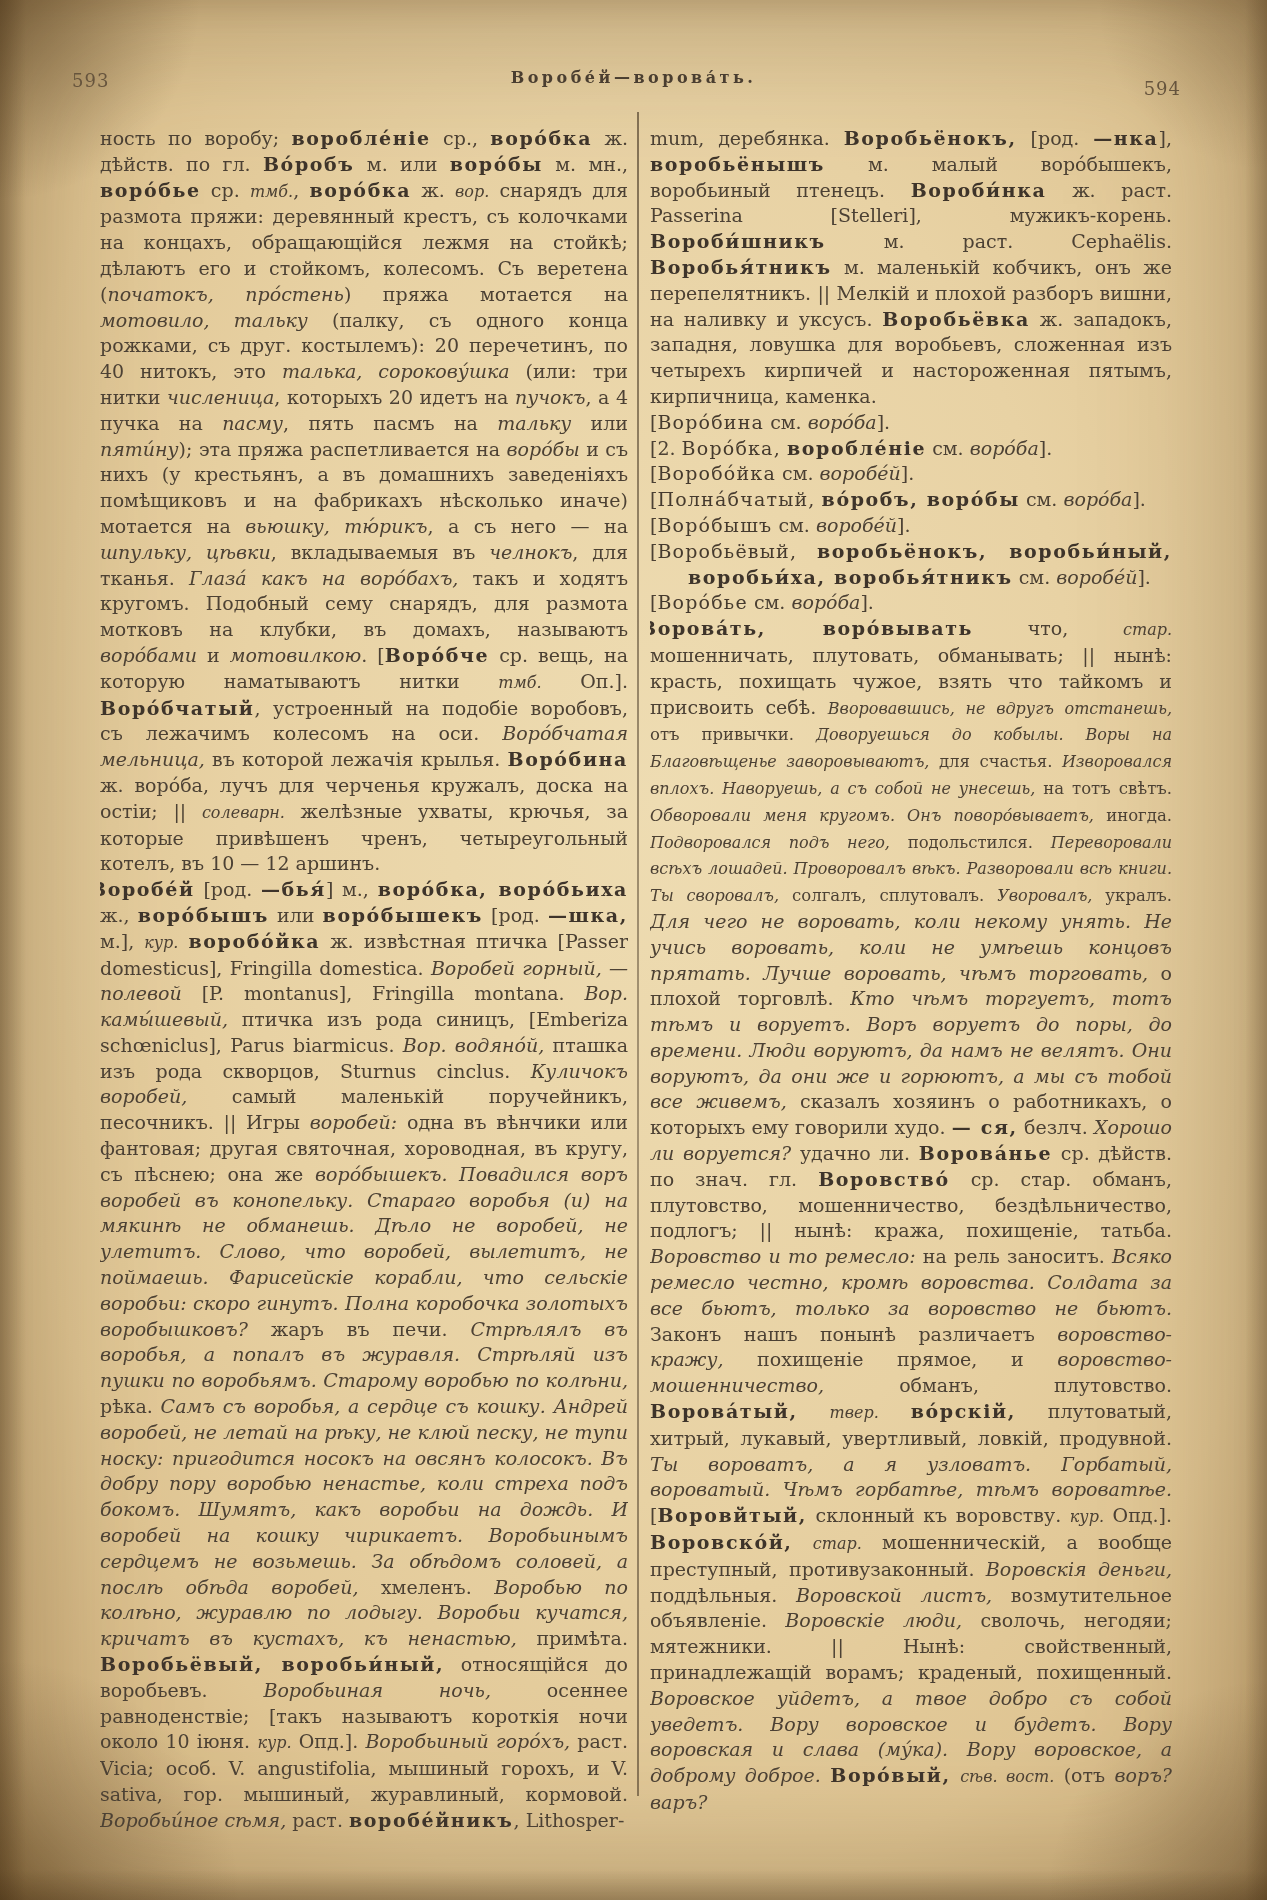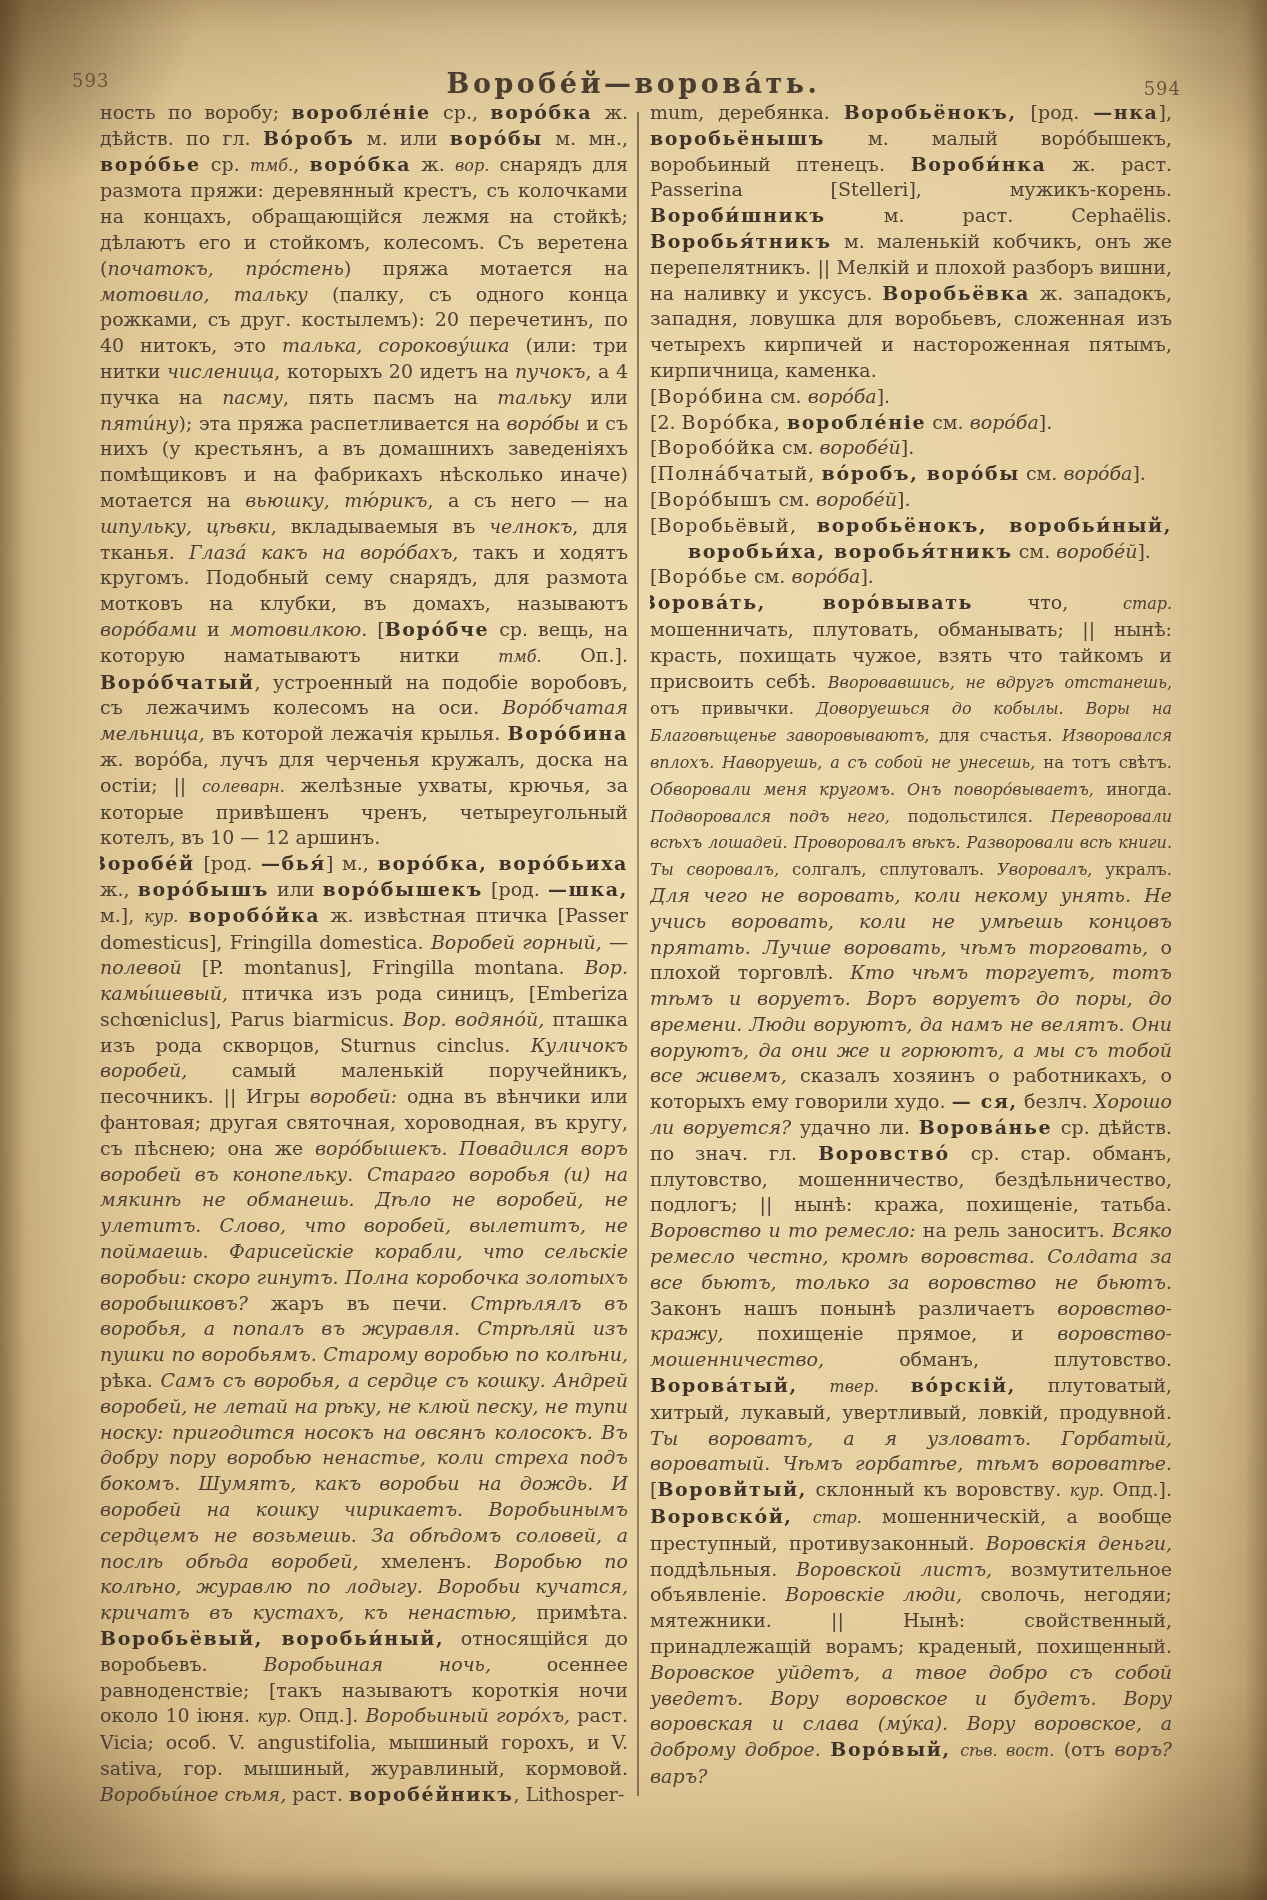--- a/index.html
+++ b/index.html
@@ -25,24 +25,24 @@
       linear-gradient(-90deg, rgba(58,38,14,0.22) 0px, rgba(58,38,14,0) 22px),
       linear-gradient(0deg, rgba(58,38,14,0.25) 0px, rgba(58,38,14,0) 30px);
   }
   .pnum{
     position:absolute;font-size:18px;color:#66543d;letter-spacing:1px;
   }
   .pnum.left{top:70px;left:72px;}
   .pnum.right{top:78px;right:86px;}
   .running-title{
     position:absolute;top:68px;left:0;width:100%;text-align:center;
-    font-size:27px;font-weight:bold;letter-spacing:3.5px;color:#4a3e30;
+    font-size:16px;font-weight:bold;letter-spacing:3.5px;color:#4a3e30;
   }
   .col{
-    position:absolute;top:100px;height:1706px;overflow:hidden;
+    position:absolute;top:126px;height:1706px;overflow:hidden;
     text-align:justify;font-size:19px;line-height:25.8px;color:#4c4134;
     text-rendering:optimizeLegibility;
   }
   .col-left{left:100px;width:528px;}
   .col-right{left:650px;width:522px;}
   .divider{
     position:absolute;left:637px;top:112px;width:2px;height:1684px;
     background:linear-gradient(rgba(78,62,42,0.65), rgba(78,62,42,0.45) 60%, rgba(78,62,42,0.6));
   }
   p.entry{margin:0;padding:0;}

